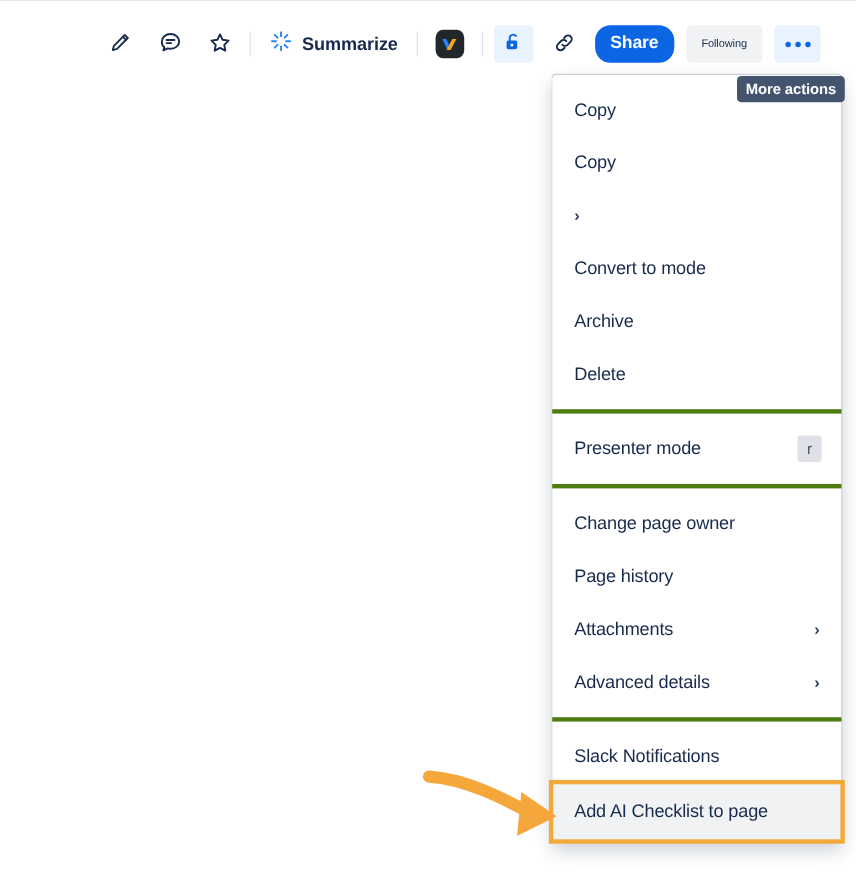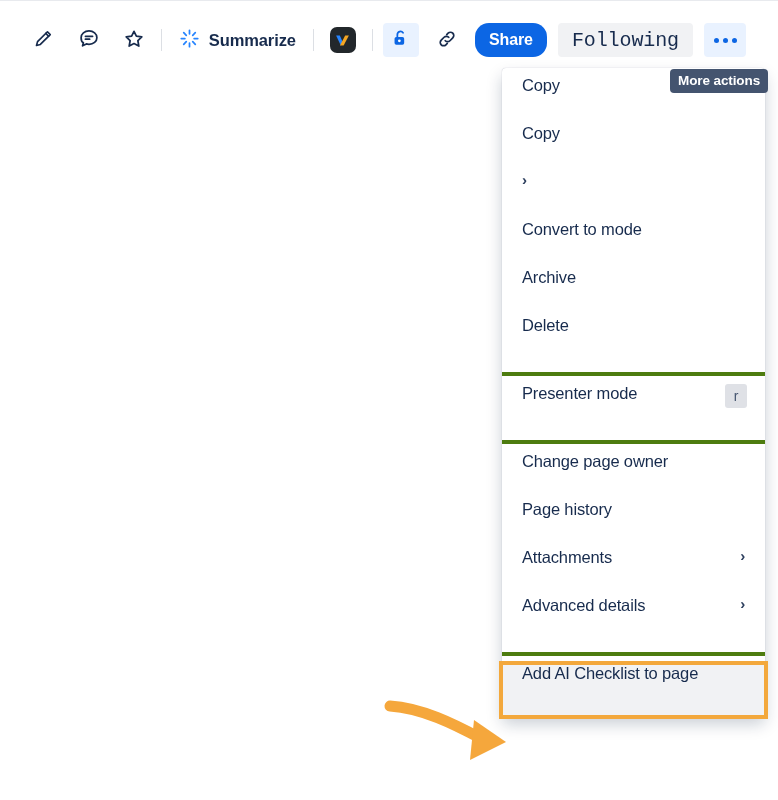--- a/index.html
+++ b/index.html
@@ -52,22 +52,22 @@
   .share-btn {
     height: 34px; background: #0c66e4; color: #fff;
     border: none; border-radius: 14px; padding: 0 14px;
     font-size: 16px; font-weight: 600; cursor: pointer;
     font-family: "Liberation Sans", sans-serif;
     letter-spacing: -0.1px;
   }
   .following-btn {
     height: 34px; background: #f1f2f4; color: #172b4d;
     border: none; border-radius: 4px; padding: 0 14px;
-    font-size: 20px; font-weight: 500; cursor: pointer;
-    font-family: Liberation Mono, monospace;
+    font-size: 10px; font-weight: 500; cursor: pointer;
+    font-family: Liberation Sans, sans-serif;
     letter-spacing: -0.1px;
   }
   .more-btn {
     height: 34px; width: 42px; background: #e9f2ff;
     border: none; border-radius: 4px; cursor: pointer;
     display: inline-flex; align-items: center; justify-content: center;
     gap: 4px;
   }
   .dot { width: 5px; height: 5px; border-radius: 50%; background: #0c66e4; }
 
@@ -84,21 +84,21 @@
   .menu {
     position: absolute; left: 502px; top: 68px; width: 263px;
     background: #ffffff; border-radius: 4px;
     box-shadow: 0 0 1px rgba(9,30,66,0.31), 0 8px 16px rgba(9,30,66,0.22);
     z-index: 30; overflow: visible; padding-bottom: 0px;
   }
   .menu-group { padding: 8px 0; }
   .menu-group + .menu-group { border-top: 4px solid #4d7c0f; }
   .menu-item {
     position: relative;
-    height: 48px; display: flex; 
+    height: 48px; display: flex; align-items: center;
     padding: 0 18px 0 20px; cursor: pointer;
     font-size: 16.5px; color: #172b4d; font-weight: 400;
     letter-spacing: -0.15px; white-space: nowrap;
   }
   .menu-item .mi-label { flex: 1 1 auto; }
   .chev {
     font-size: 15px; color: #2c3e5d; font-weight: 700; line-height: 1;
     margin-right: 2px;
   }
   .kbd {
@@ -267,20 +267,23 @@
         <div class="menu-item">
           <span class="mi-label">Attachments</span>
           <span class="chev">›</span>
         </div>
         <div class="menu-item">
           <span class="mi-label">Advanced details</span>
           <span class="chev">›</span>
         </div>
       </div>
       <div class="menu-group group-last">
+        <div class="menu-item">
+          <span class="mi-label">Slack Notifications</span>
+        </div>
         <div class="menu-item highlight">
           <span class="mi-label">Add AI Checklist to page</span>
         </div>
       </div>
     </div>
 
   <div class="tooltip">More actions</div>
 
   <div class="arrow-anno">
     <svg width="136" height="82" viewBox="0 0 136 82" fill="none">

